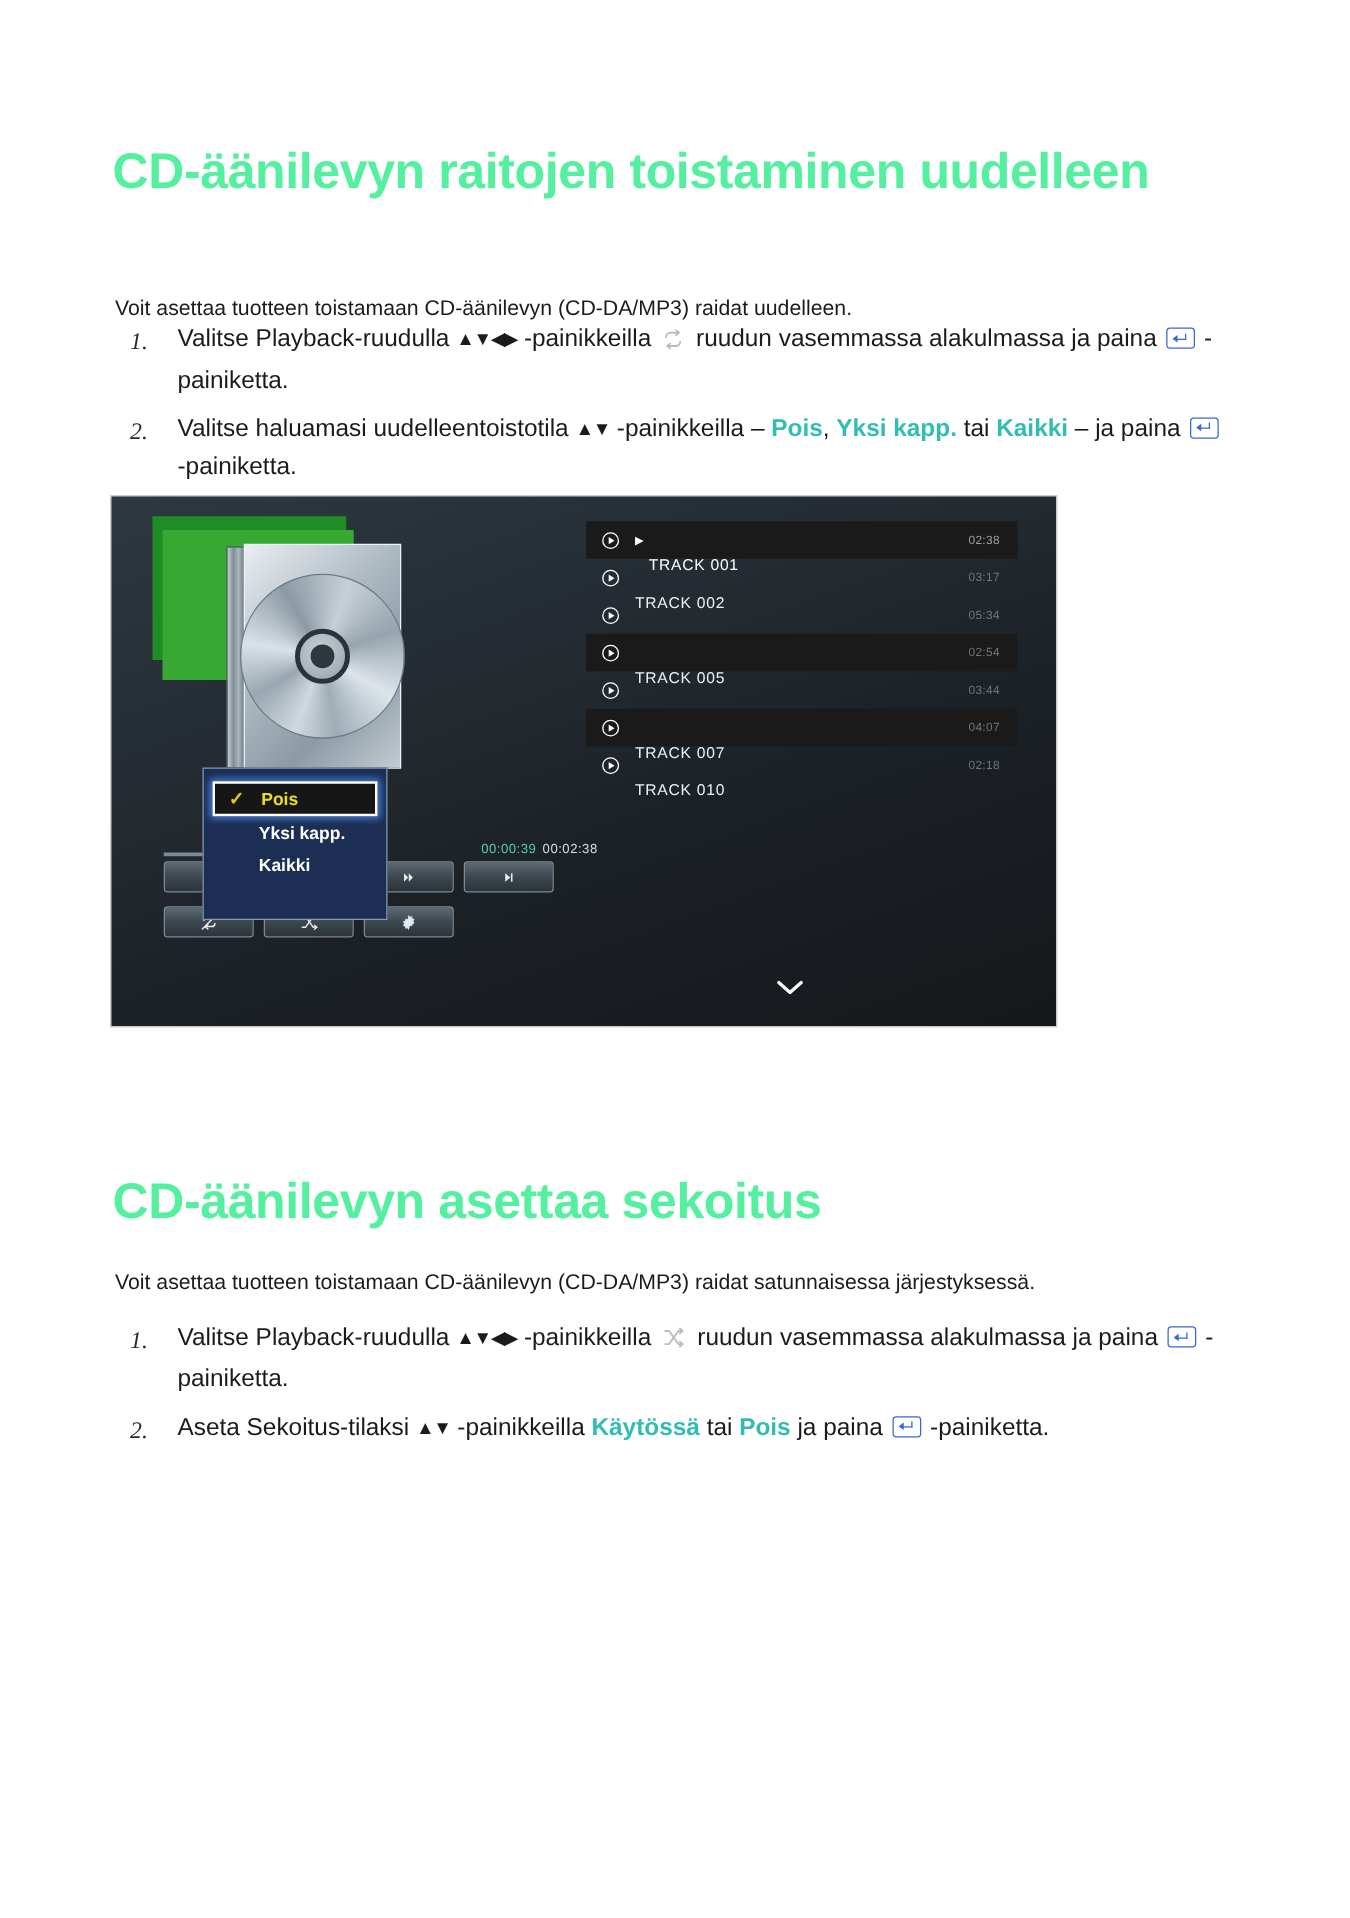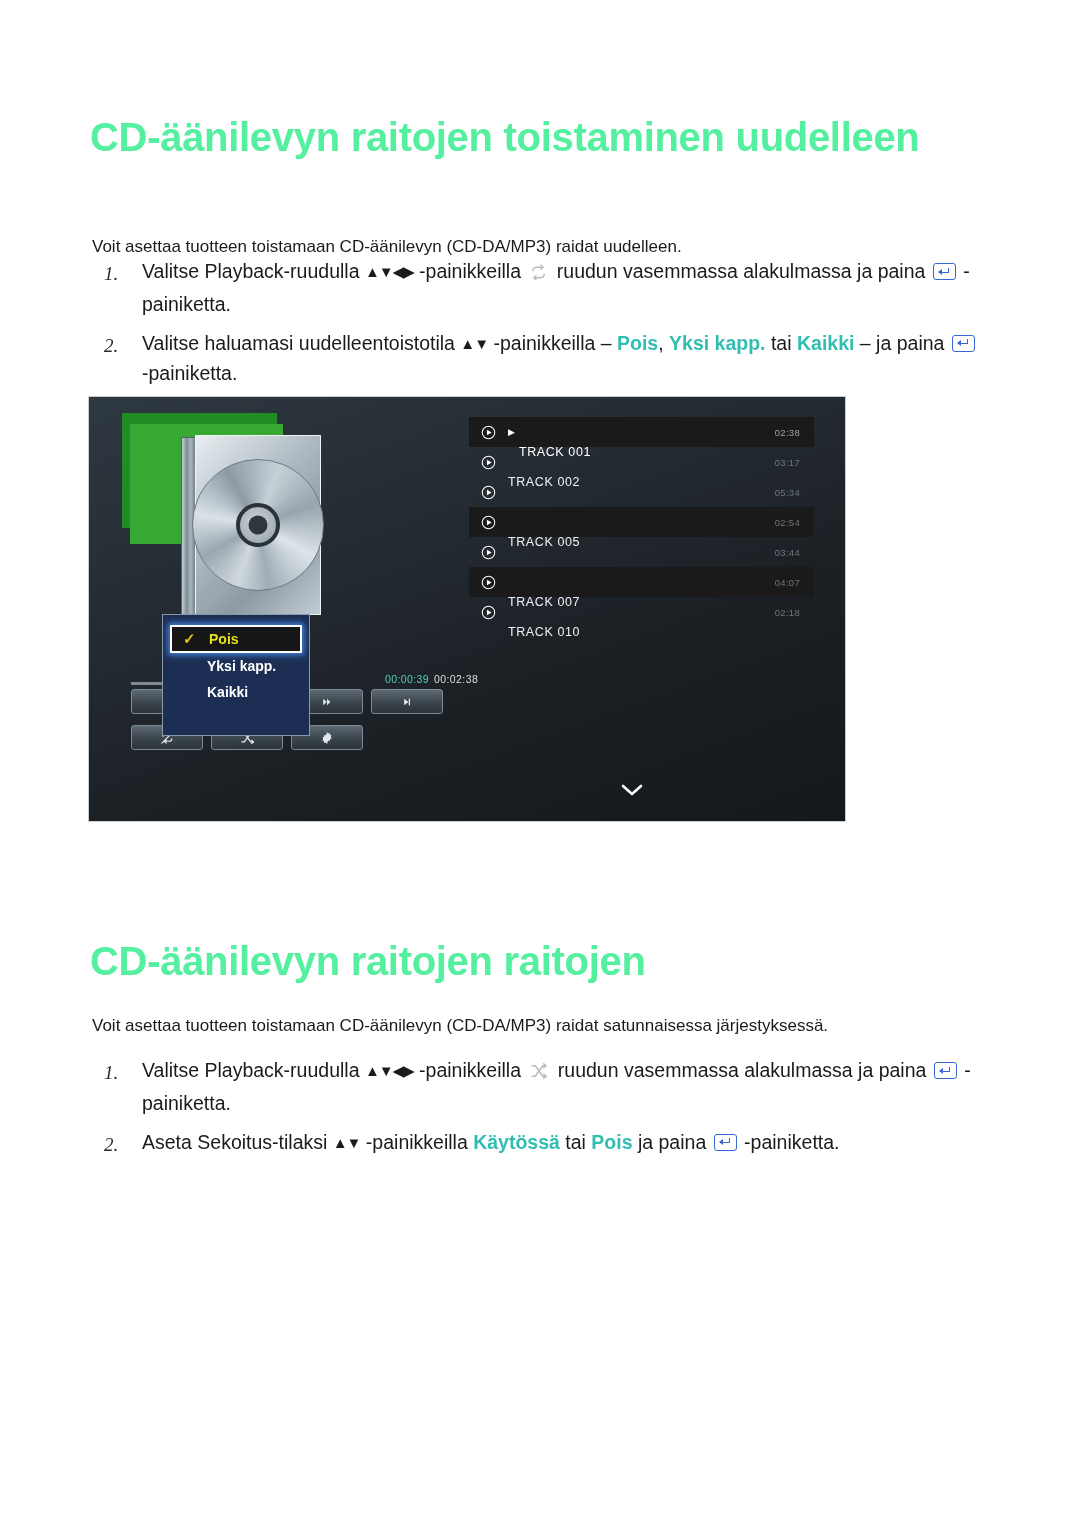--- a/index.html
+++ b/index.html
@@ -501,21 +501,21 @@
         <span class="lbl">Yksi kapp.</span>
       </div>
       <div class="popup-item">
         <span class="chk"></span>
         <span class="lbl">Kaikki</span>
       </div>
     </div>
 
   </div>
 
-  <h1 class="h1" id="heading-shuffle">CD-äänilevyn raitojen raitojen</h1>
+  <h1 class="h1" id="heading-shuffle">CD-äänilevyn asettaa sekoitus</h1>
 
   <p class="intro" id="intro-shuffle">Voit asettaa tuotteen toistamaan CD-äänilevyn (CD-DA/MP3) raidat satunnaisessa järjestyksessä.</p>
 
   <div class="steps" id="steps-shuffle">
 
     <div class="step">
       <span class="step-num">1.</span>
       <span>Valitse Playback-ruudulla </span><span class="arrows">▲▼◀▶</span><span> -painikkeilla </span><span class="ic-inline"><svg width="20" height="18" viewBox="0 0 24 24" fill="none" stroke="#b9bdc0" stroke-width="2" stroke-linecap="round" stroke-linejoin="round">
             <path d="M3 5h4l10 14h4"></path>
             <path d="M3 19h4l10-14h4"></path>

